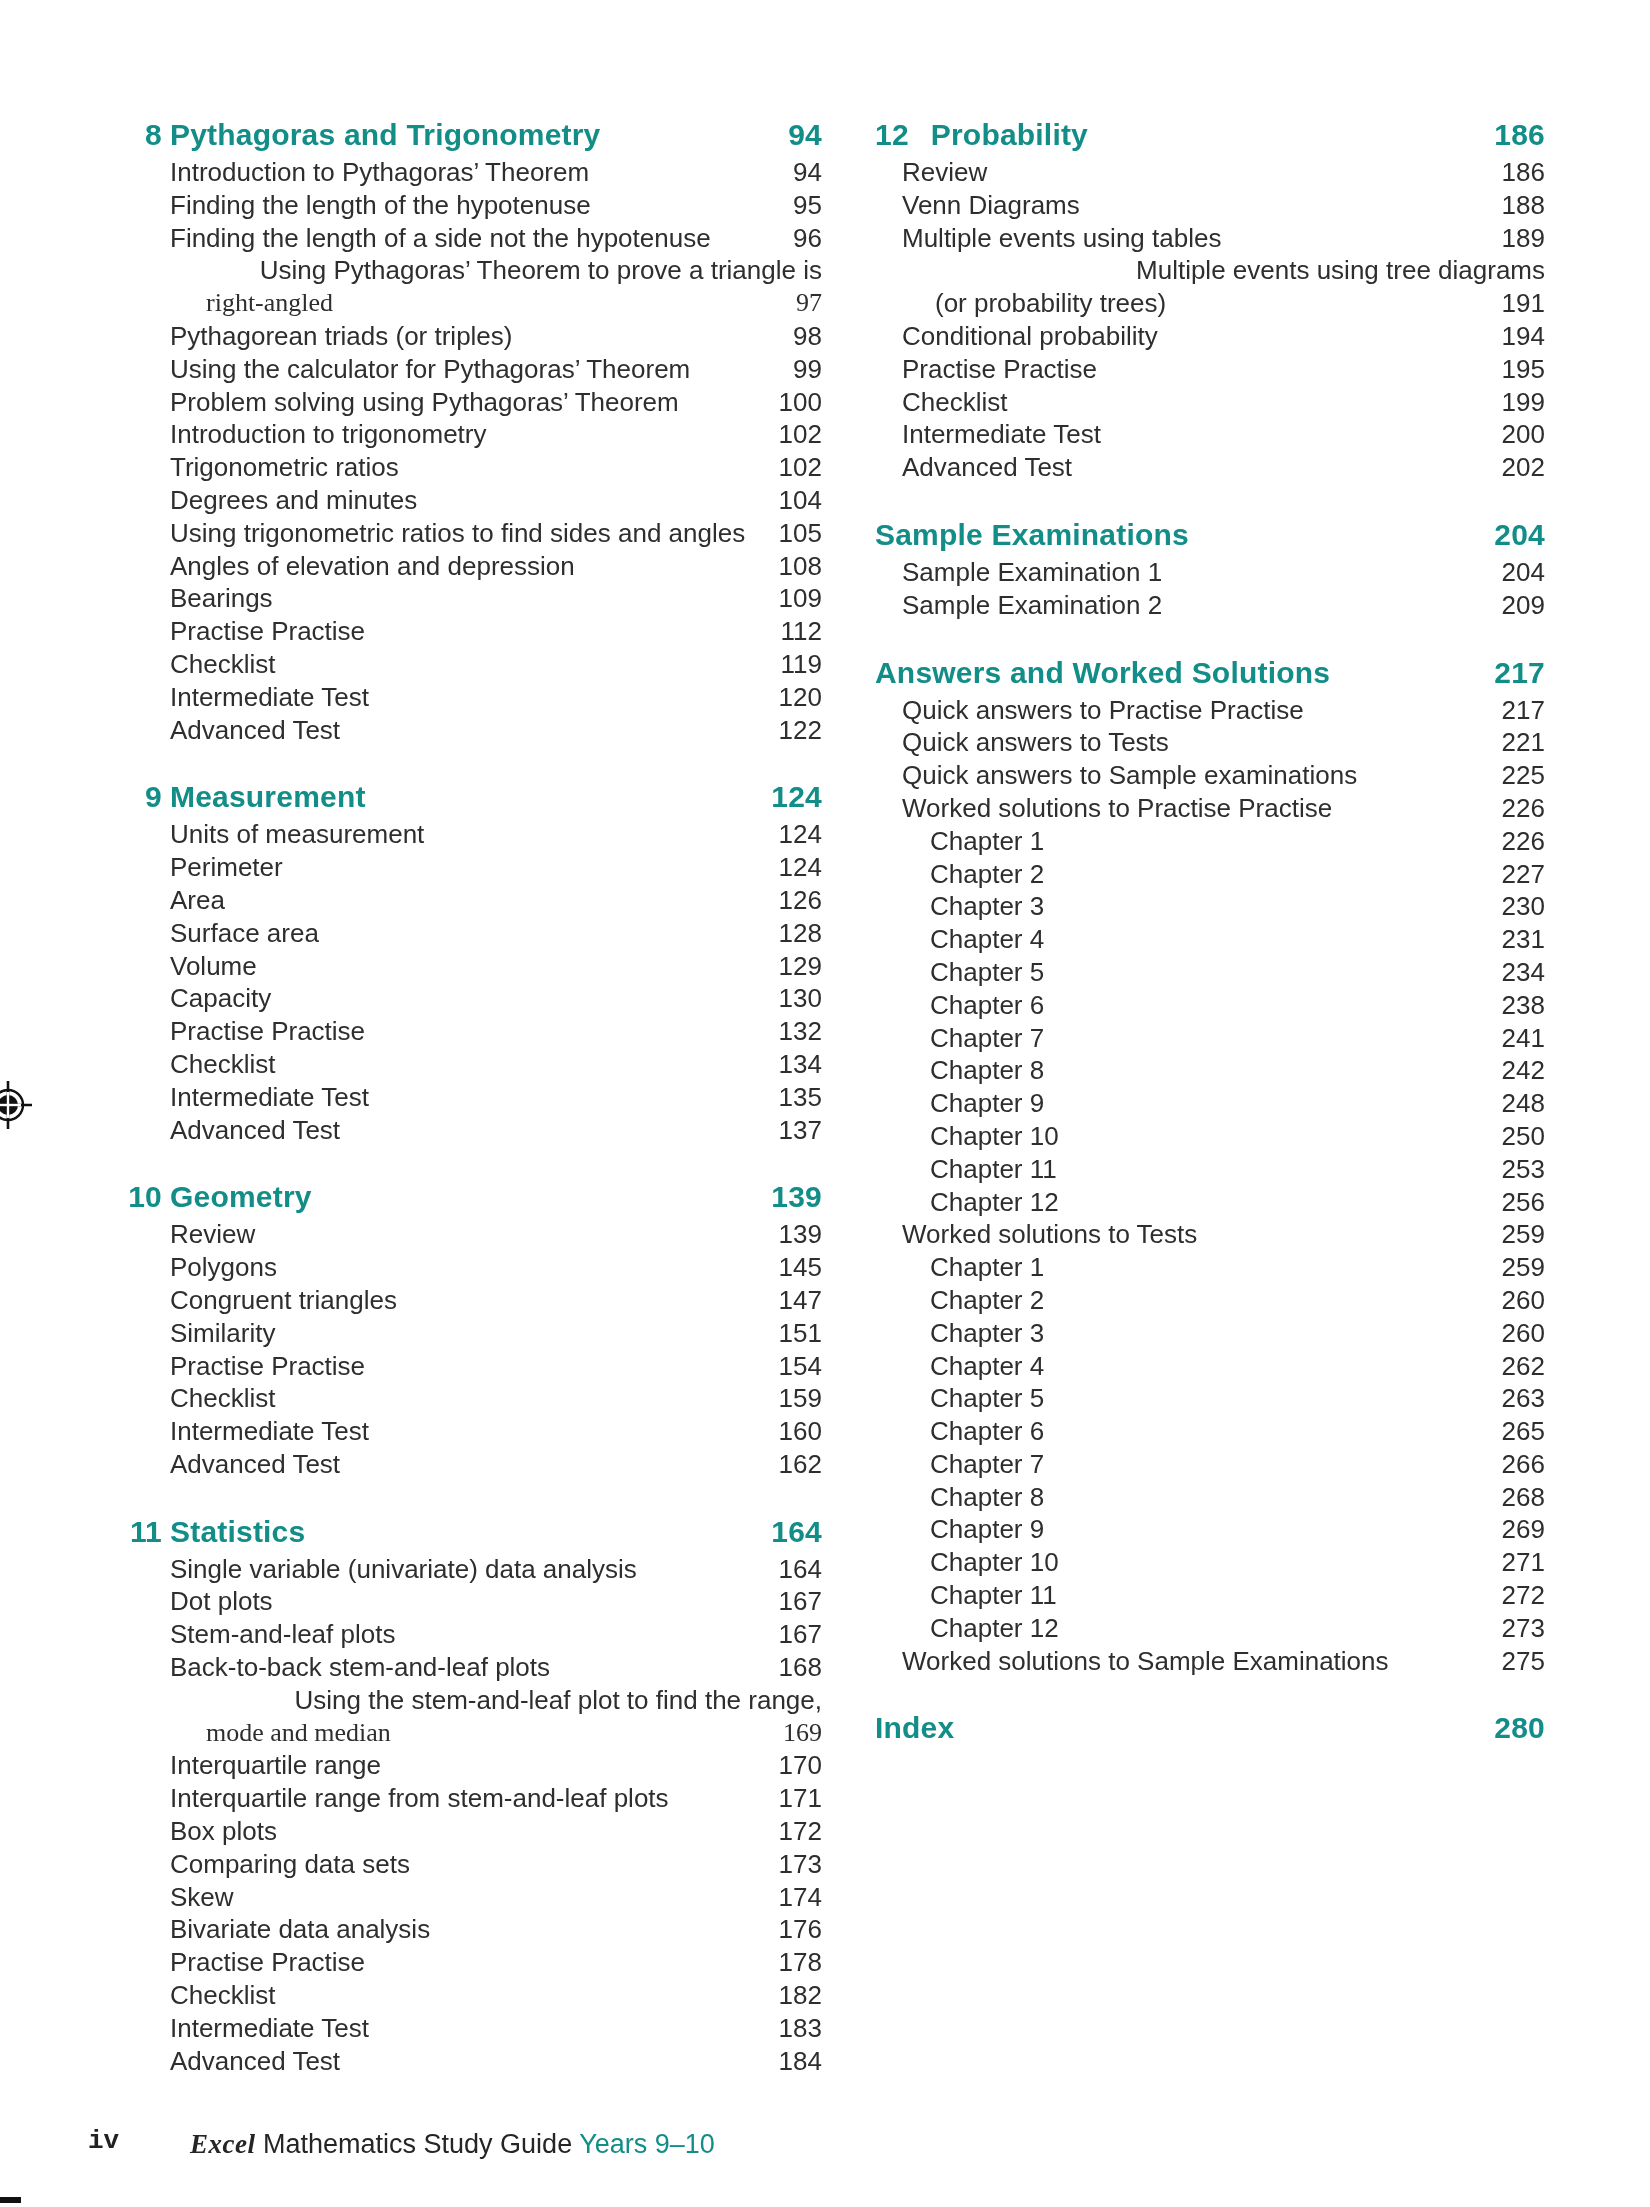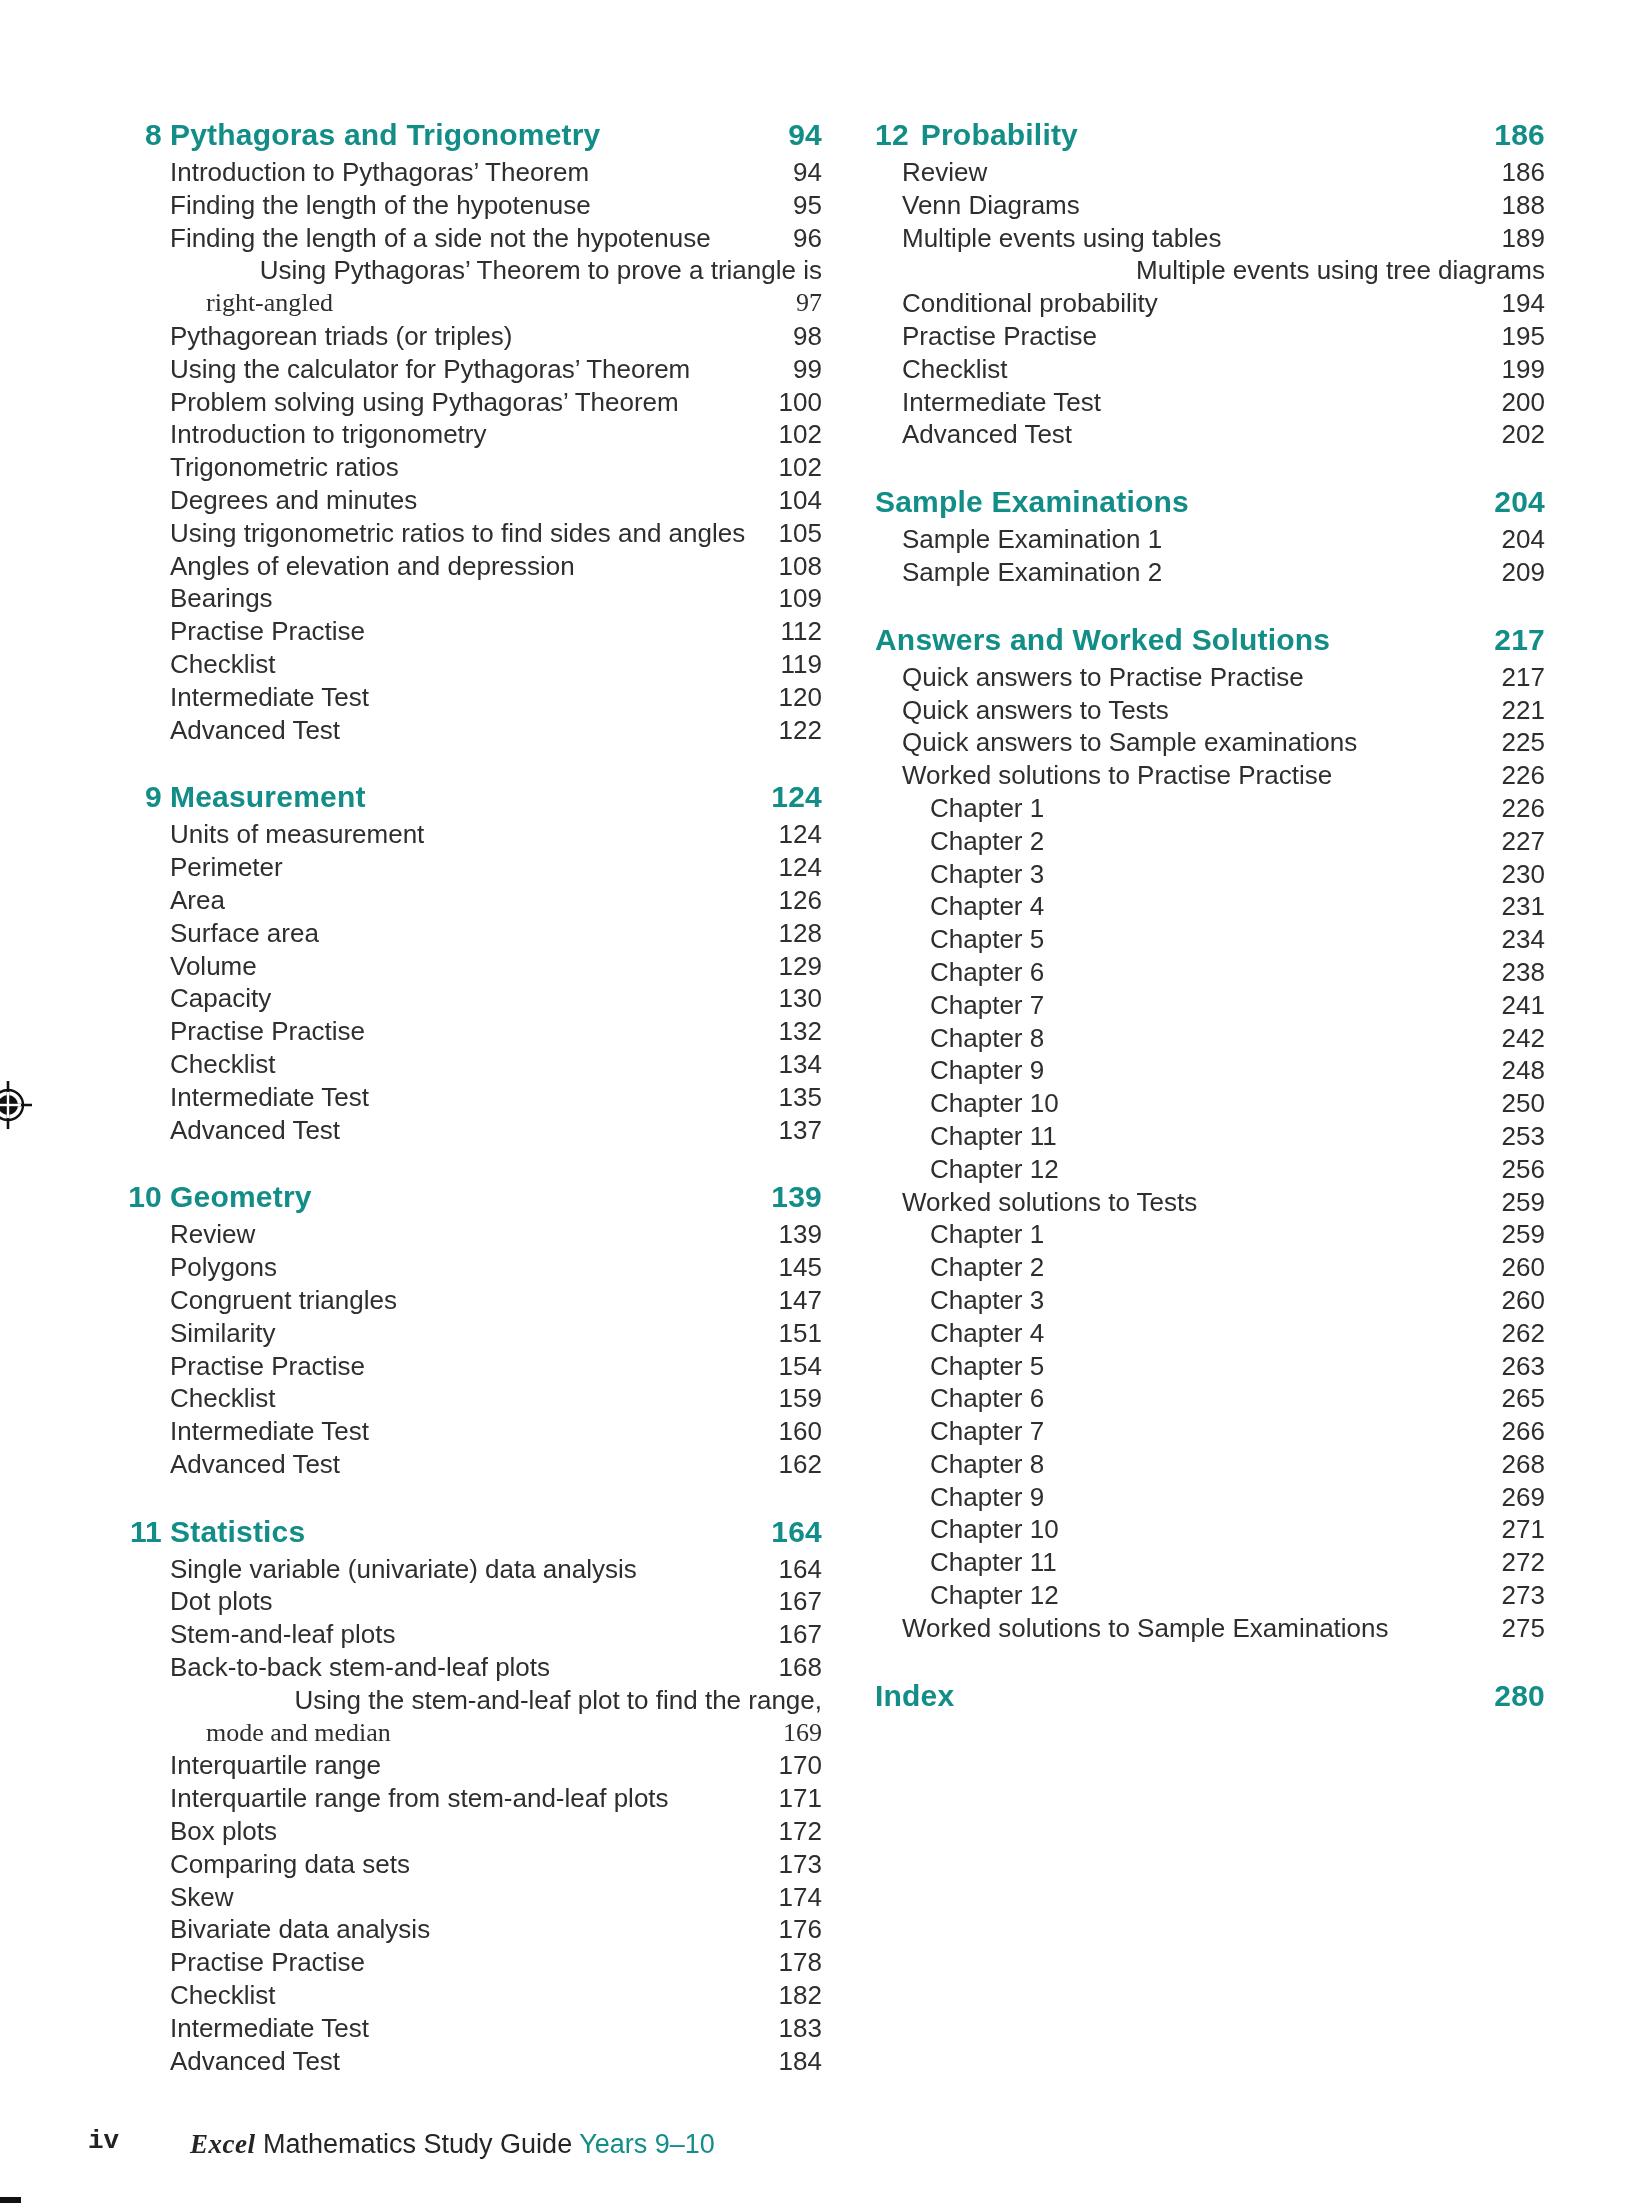--- a/index.html
+++ b/index.html
@@ -21,21 +21,21 @@
   .h-row {
     display:flex;
     align-items:flex-start;
     font-weight:bold;
     font-size:30px;
     line-height:42px;
     color:#128d87;
     letter-spacing:0.2px;
   }
   .col-left .ch-num { width:42px; text-align:right; margin-right:8px; flex:none; }
-  .col-right .ch-num { margin-right:12px; flex:none; }
+  .col-right .ch-num { margin-right:22px; flex:none; }
   .ch-title { white-space:nowrap; }
   .ch-page { flex:none; }
   .h-leader {
     flex:1 1 auto; min-width:18px;
     margin:0 1px 0 7px;
     background-image: radial-gradient(circle, #128d87 2.3px, rgba(0,0,0,0) 2.7px);
     background-size:15px 7px;
     background-repeat:repeat-x;
     background-position:8px 26px;
   }
@@ -392,20 +392,25 @@
           <span class="e-label">Venn Diagrams</span>
           <span class="leader"></span>
           <span class="e-page">188</span>
         </div>
         <div class="e-row">
           <span class="e-label">Multiple events using tables</span>
           <span class="leader"></span>
           <span class="e-page">189</span>
         </div>
         <div class="e-pre">Multiple events using tree diagrams</div>
+        <div class="e-row cont">
+          <span class="e-label">(or probability trees)</span>
+          <span class="leader"></span>
+          <span class="e-page">191</span>
+        </div>
         <div class="e-row">
           <span class="e-label">Conditional probability</span>
           <span class="leader"></span>
           <span class="e-page">194</span>
         </div>
         <div class="e-row">
           <span class="e-label">Practise Practise</span>
           <span class="leader"></span>
           <span class="e-page">195</span>
         </div>

